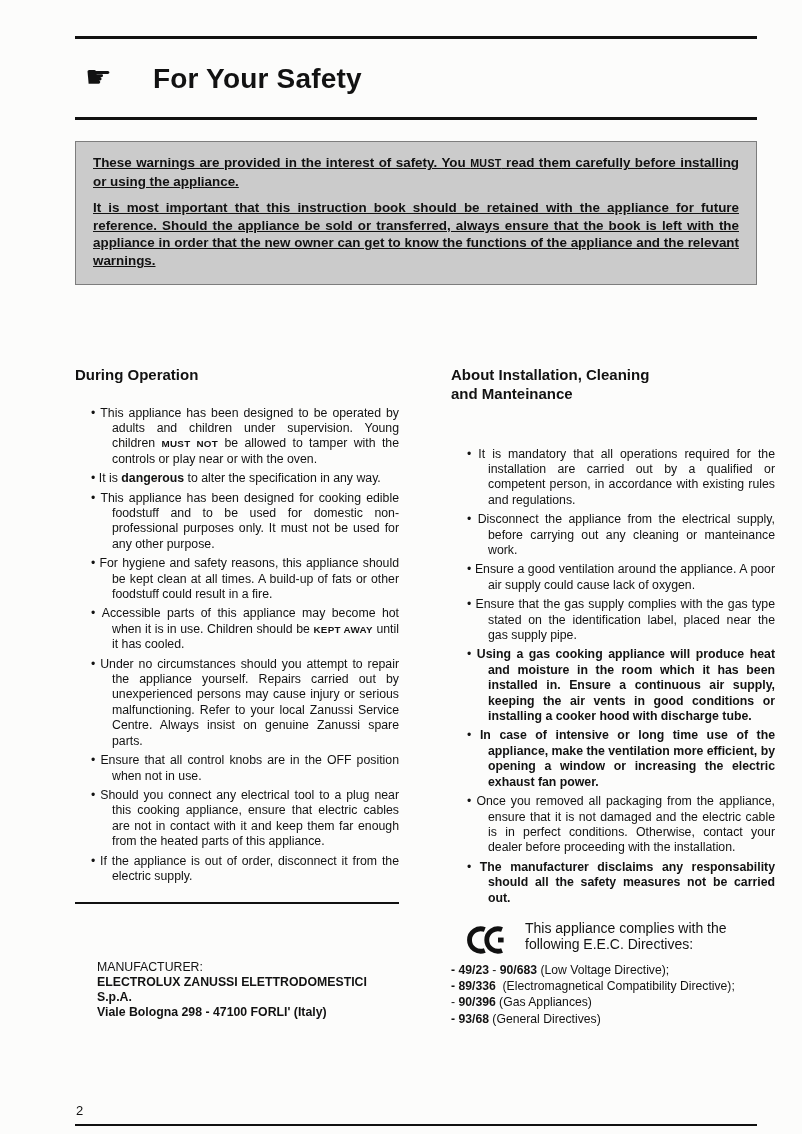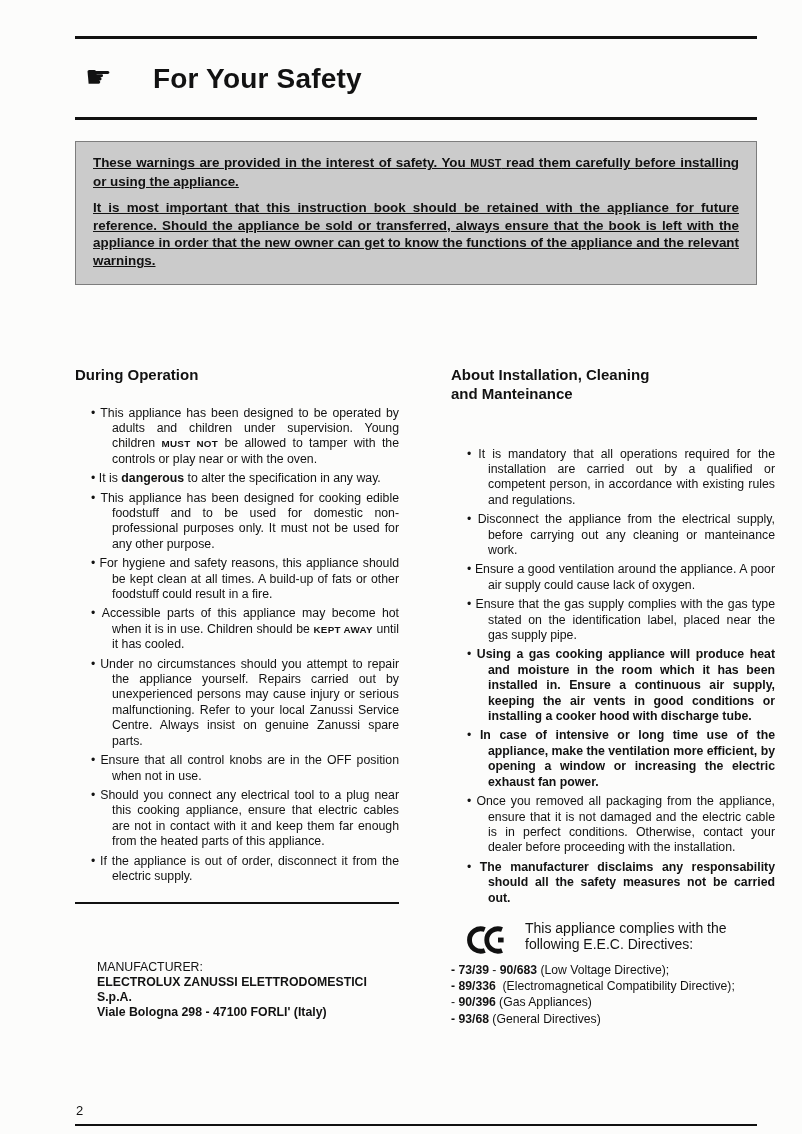--- a/index.html
+++ b/index.html
@@ -127,21 +127,21 @@
         <div class="ce-block">
           <div class="ce-header">
             <svg class="ce-logo" width="48" height="34" viewBox="0 0 128 80" aria-hidden="true">
               <path d="M 52.8 12 A 30 30 0 1 0 52.8 68" fill="none" stroke="#111" stroke-width="13"></path>
               <path d="M 98.8 12 A 30 30 0 1 0 98.8 68" fill="none" stroke="#111" stroke-width="13"></path>
               <line x1="88" y1="40" x2="103" y2="40" stroke="#111" stroke-width="13"></line>
             </svg>
             <p class="ce-intro">This appliance complies with the following E.E.C. Directives:</p>
           </div>
           <div class="directives">
-              <div class="dir-line"><span class="b">- </span><span class="b">73/39</span><span> - </span><span class="b">90/683</span><span> (Low Voltage Directive);</span></div>
+              <div class="dir-line"><span class="b">- </span><span class="b">49/23</span><span> - </span><span class="b">90/683</span><span> (Low Voltage Directive);</span></div>
               <div class="dir-line"><span class="b">- </span><span class="b">89/336</span><span>  (Electromagnetical Compatibility Directive);</span></div>
               <div class="dir-line"><span>- </span><span class="b">90/396</span><span> (Gas Appliances)</span></div>
               <div class="dir-line"><span class="b">- </span><span class="b">93/68</span><span> (General Directives)</span></div>
             </div>
         </div>
       </div>
 
     </div>
   </div>
 

